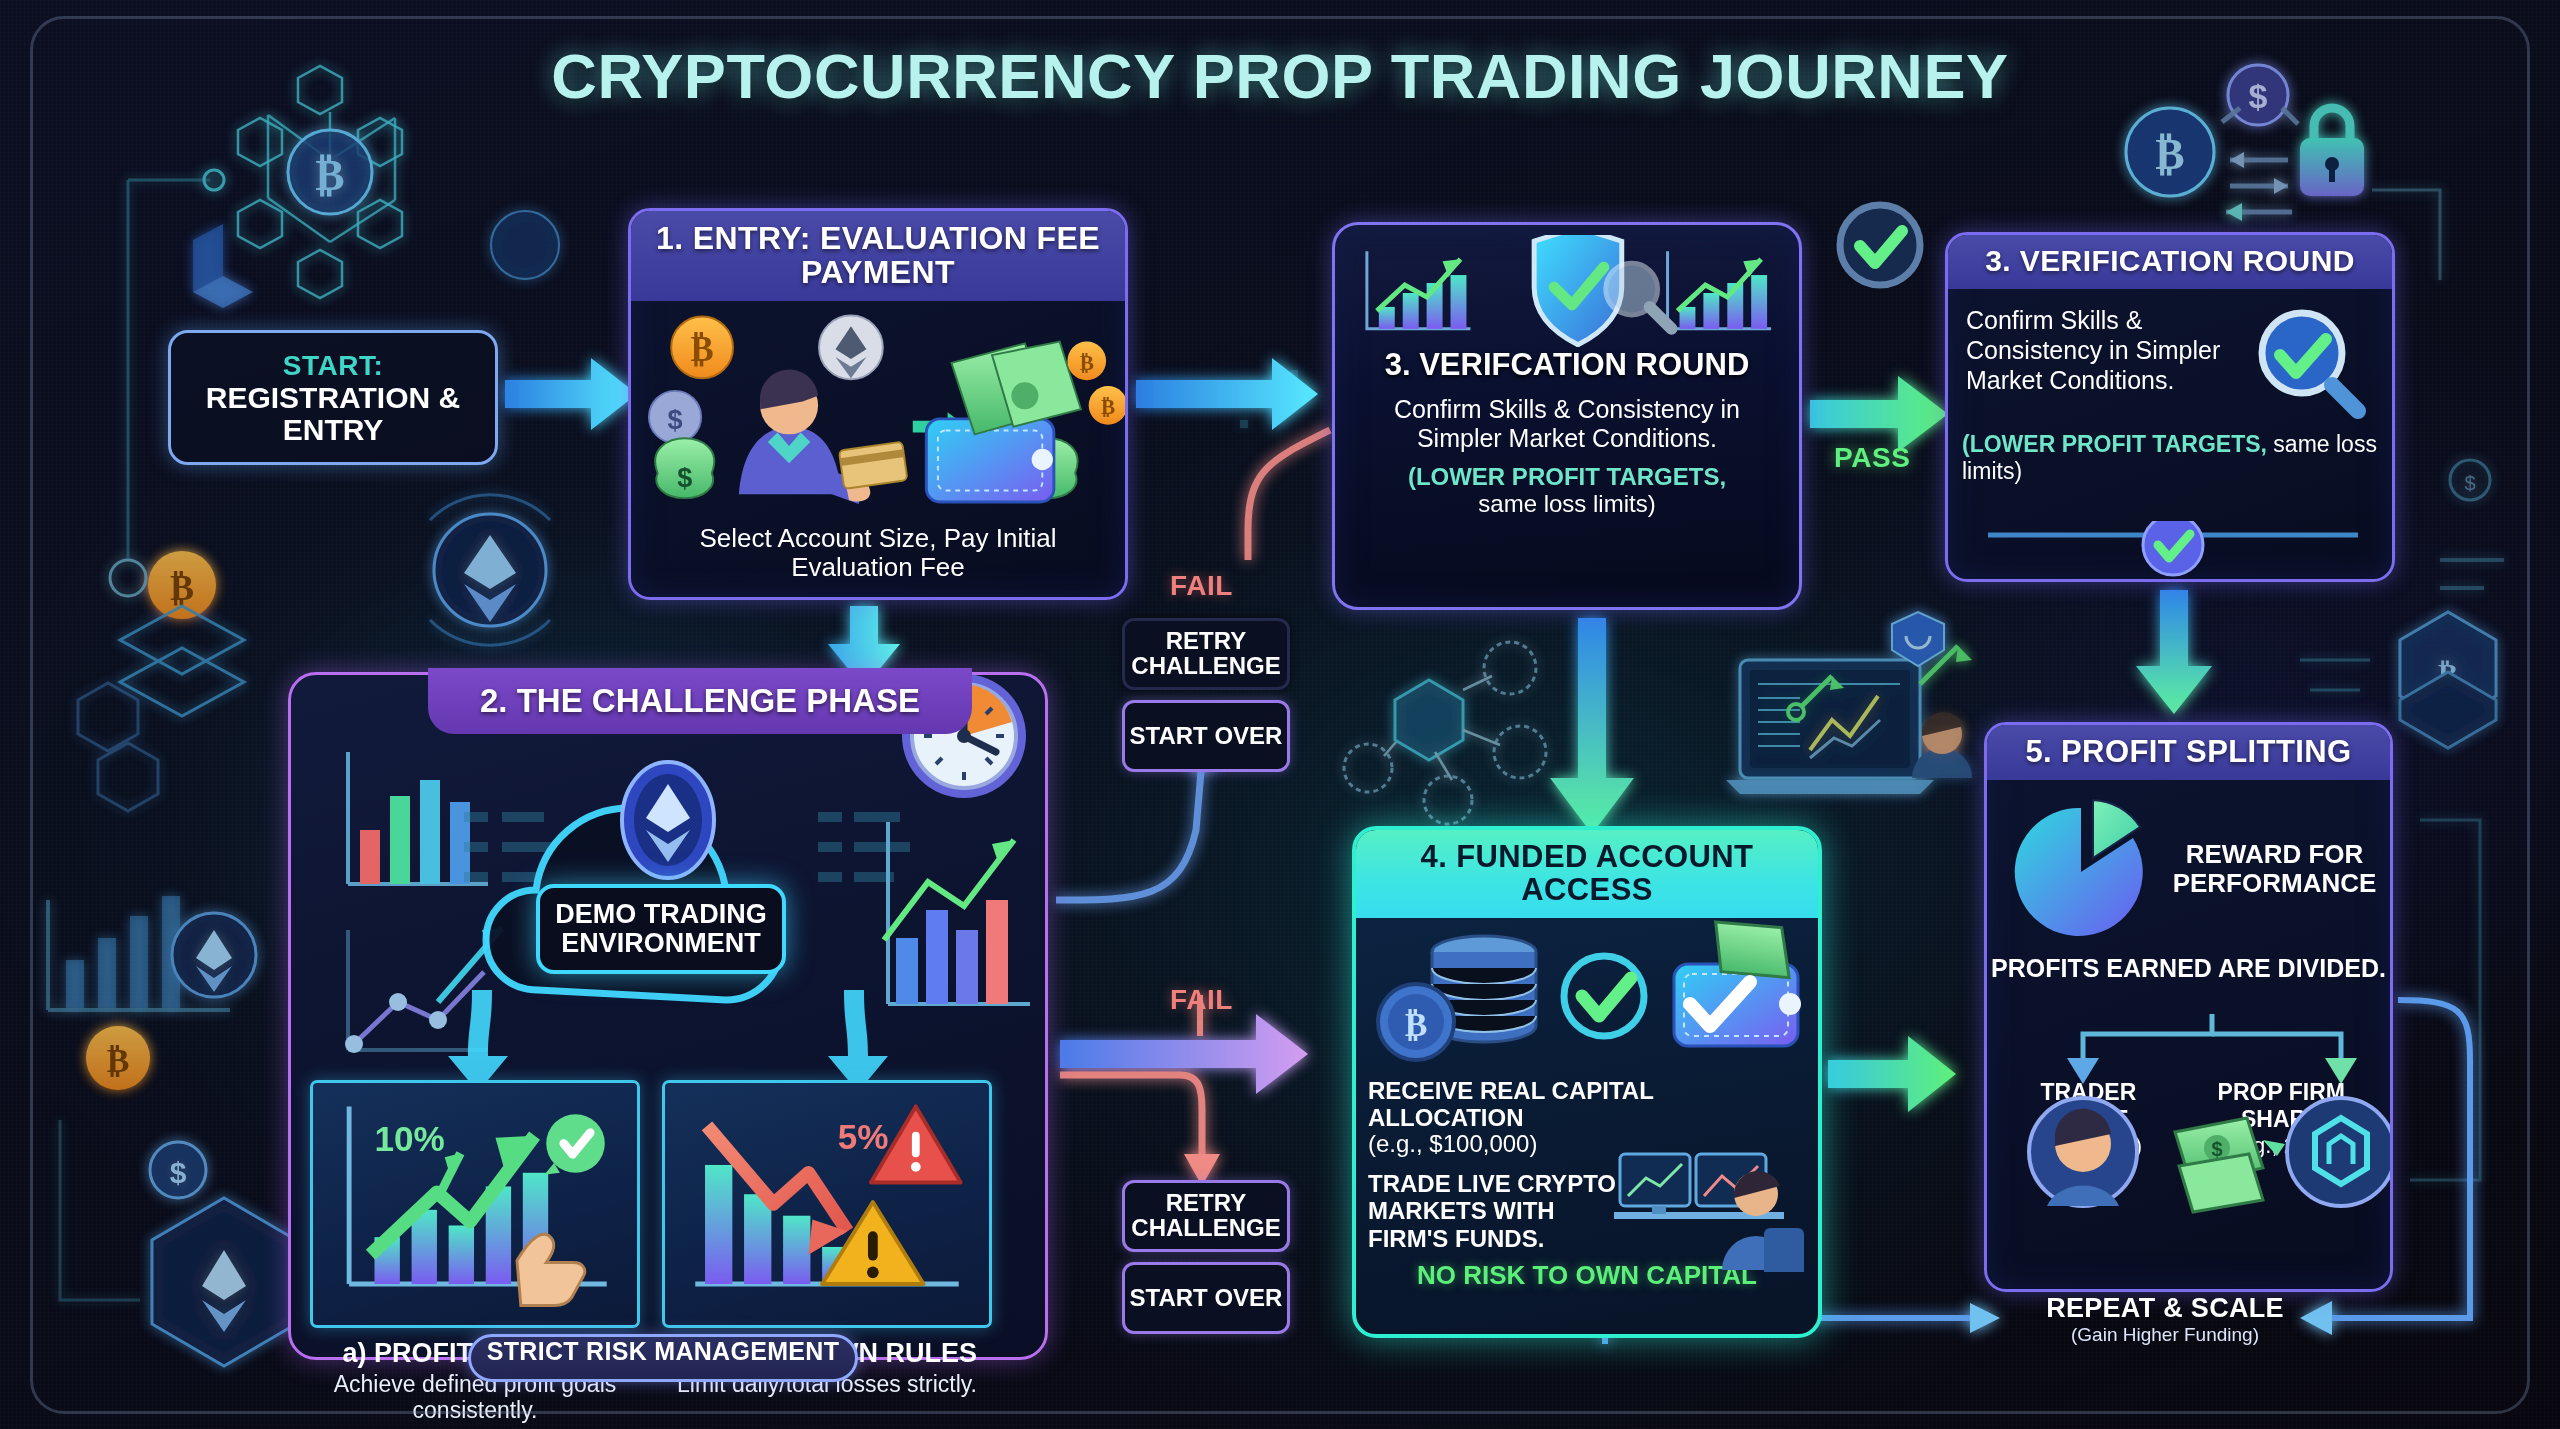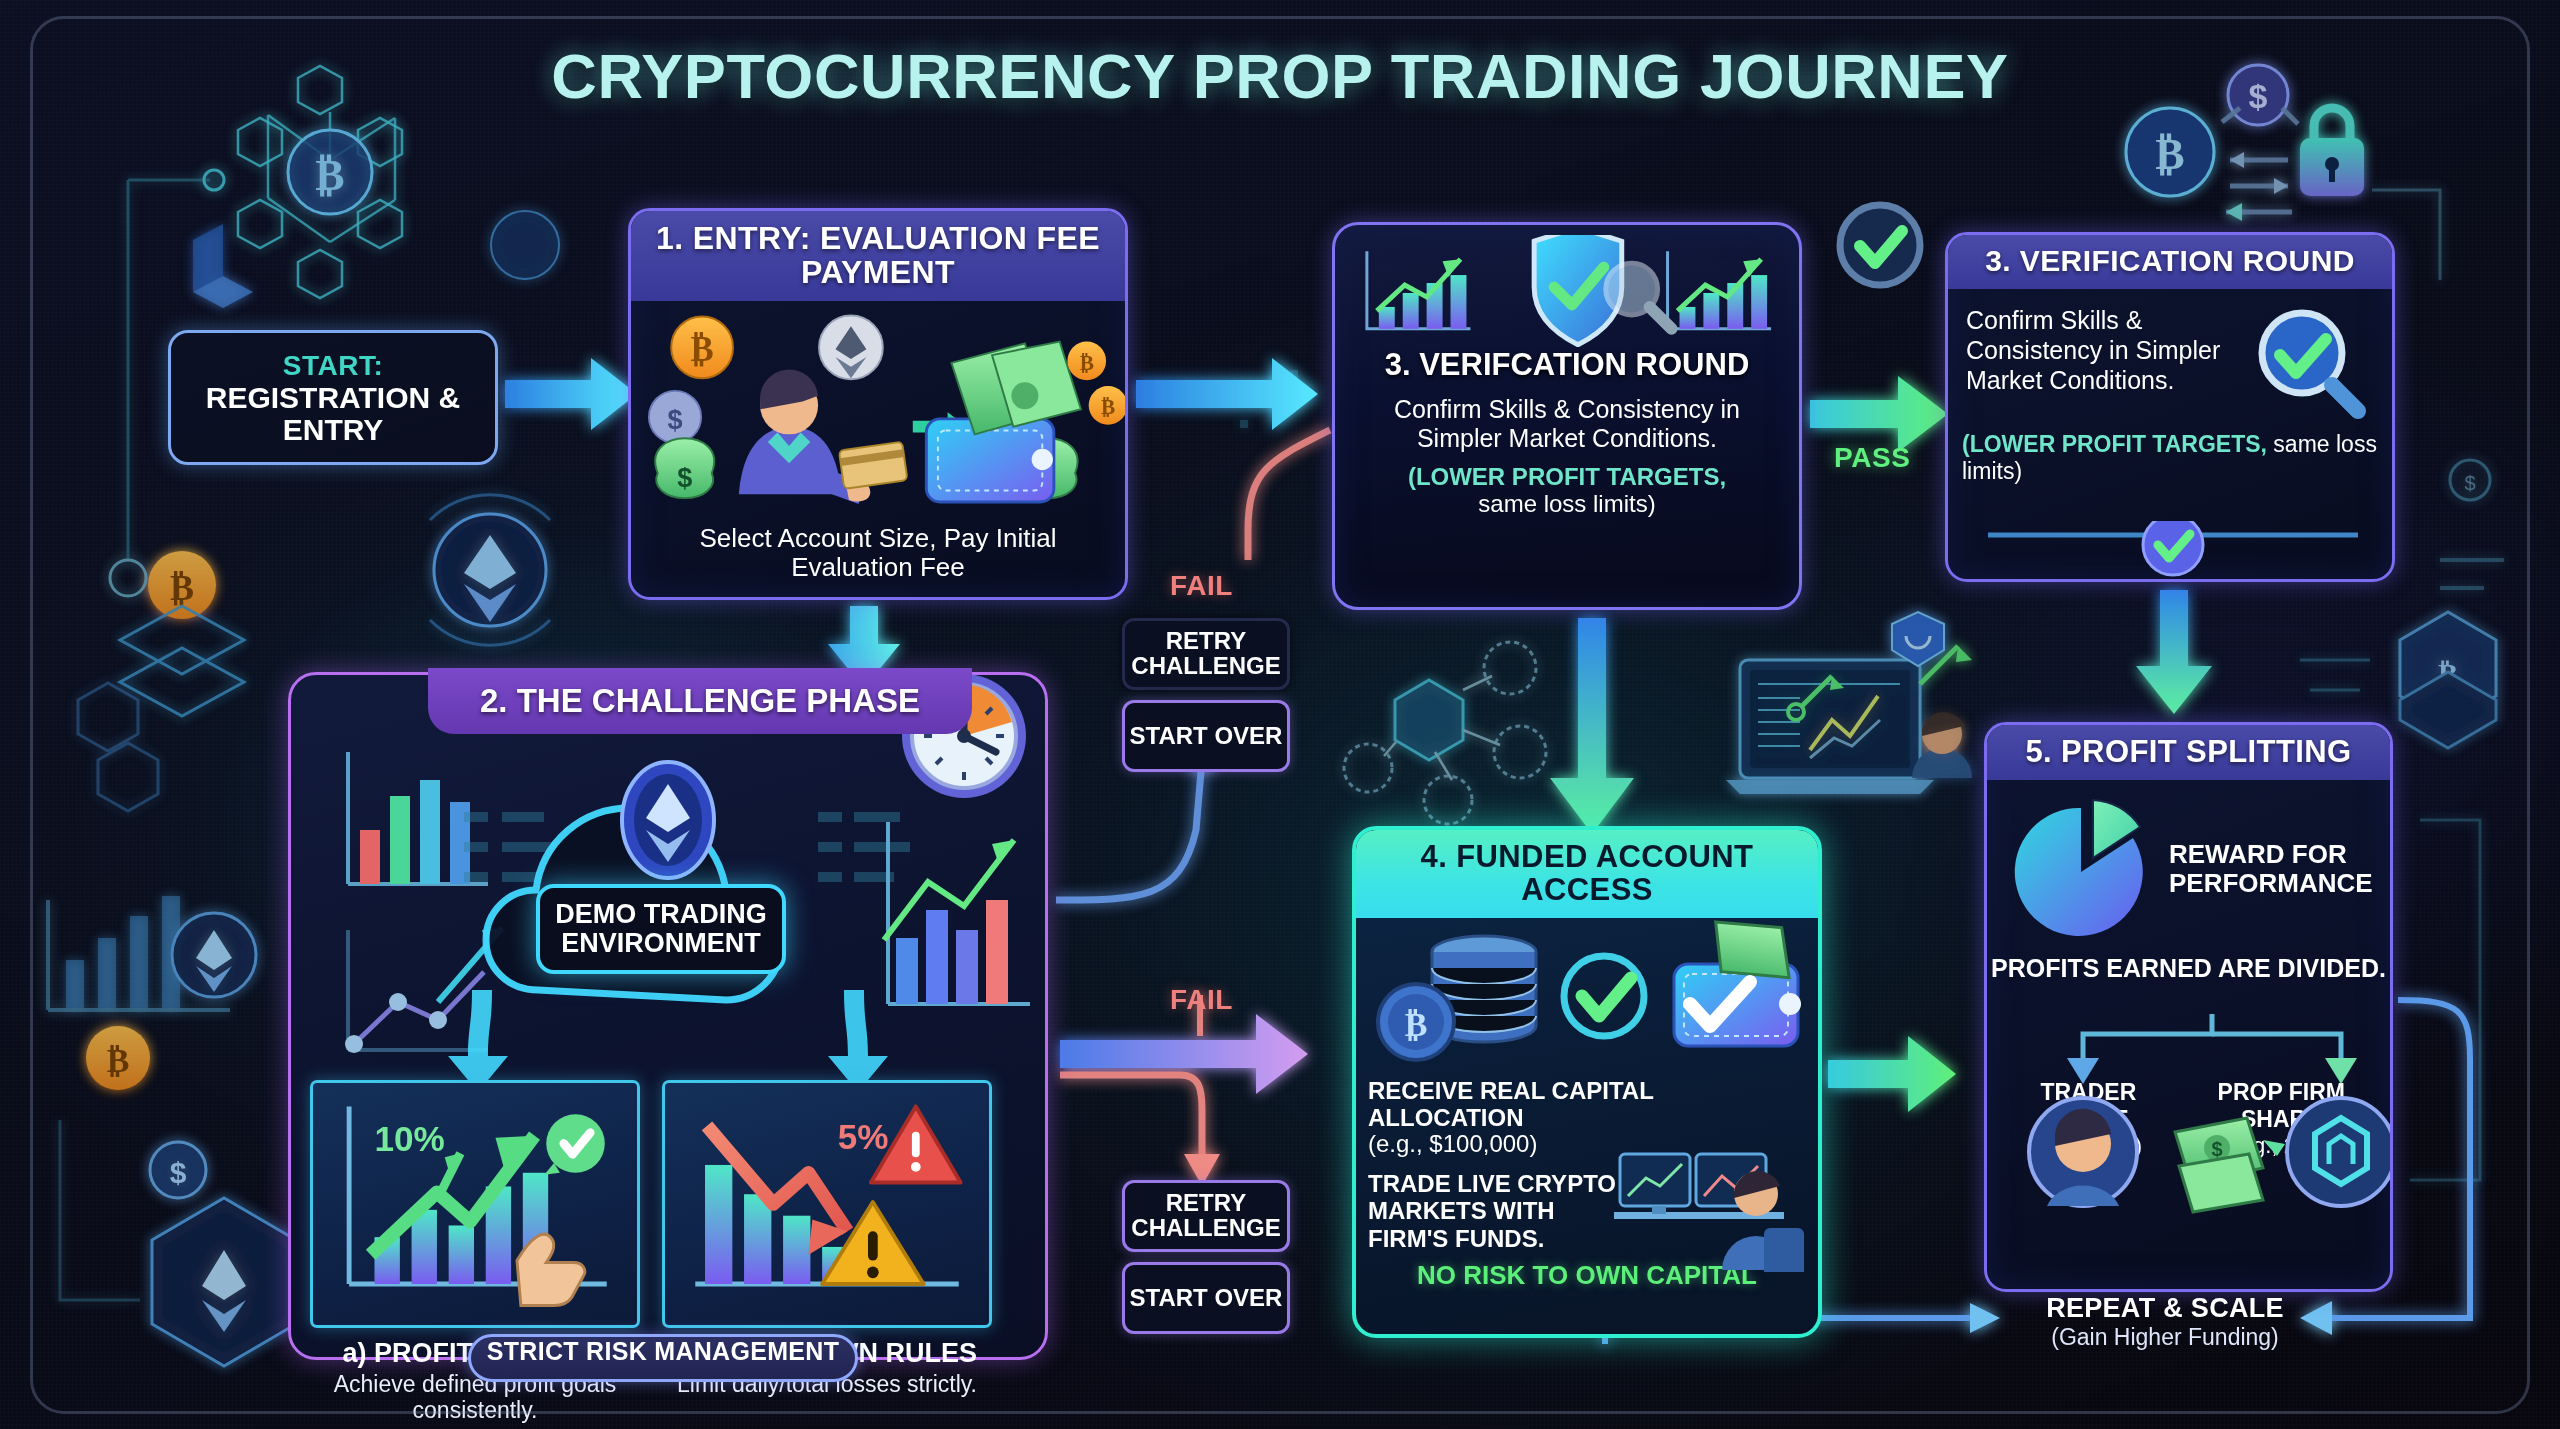--- a/index.html
+++ b/index.html
@@ -170,21 +170,21 @@
   .b4-art { height: 160px; position:relative; }
   .b4-l1 { color:#fff; font-size:24px; font-weight:bold; padding: 0 12px; line-height:1.1;}
   .b4-l2 { color:#fff; font-size:24px; padding: 0 12px; line-height:1.12;}
   .b4-l3 { color:#fff; font-size:24px; font-weight:bold; padding: 12px 12px 0; line-height:1.14; width: 62%;}
   .b4-green { color:#5cf07a; font-size:26px; font-weight:bold; text-align:center; margin-top: 8px; text-shadow: 0 0 10px rgba(80,240,120,.5);}
 
   
   #box5 { left: 1943px; top: 722px; width: 450px; height: 570px; padding-left: 41px; }
   #box5 .card-head { font-size: 31px; }
   .b5-top { display:flex; align-items:center; padding: 14px 10px 0 14px; }
-  .b5-reward { color:#fff; font-size: 26px; font-weight:bold; line-height:1.12; flex:1; }
+  .b5-reward { color:#fff; font-size: 26px; font-weight:bold; text-align:center; line-height:1.12; flex:1; }
   .b5-divided { color:#fff; font-size: 25px; font-weight:bold; text-align:center; margin-top: 10px; }
   .b5-shares { display:flex; justify-content:space-between; padding: 0 16px; margin-top: 96px;}
   .share-t { color:#fff; font-size: 23px; font-weight:bold; text-align:center;}
   .share-s { color:#fff; font-size: 22px; text-align:center;}
 
   
   .chip {
     position:absolute; border-radius: 12px;
     background: #0a0f22;
     color:#fff; font-weight:bold; font-size: 24px; line-height: 1.04;
@@ -195,21 +195,21 @@
   .chip.violet { border: 3px solid #9a7ae8; box-shadow: 0 0 12px rgba(150,120,235,.4); }
 
   .flag {
     position:absolute; font-size: 28px; font-weight:bold; letter-spacing:.6px; z-index:22;
   }
   .flag.fail { color:#f0807d; text-shadow: 0 0 12px rgba(240,110,105,.5); }
   .flag.pass { color:#5ff07f; text-shadow: 0 0 14px rgba(90,240,125,.6); }
 
   .repeat-wrap { position:absolute; left: 1930px; top: 1293px; width: 470px; text-align:center; z-index:22;}
   .repeat-t { color:#fff; font-size: 27px; font-weight:bold; letter-spacing:.3px; }
-  .repeat-s { color:#dfe6fb; font-size: 23px; }
+  .repeat-s { color:#dfe6fb; font-size: 19px; }
 
   svg.layer { position:absolute; left:0; top:0; width:2560px; height:1429px; z-index: 10; pointer-events:none; }
   svg.layer.over { z-index: 25; }
   .art { position:absolute; left:0; top:0; width:100%; height:100%; }
 </style>
 </head>
 <body>
 
 <div id="stage">
 

